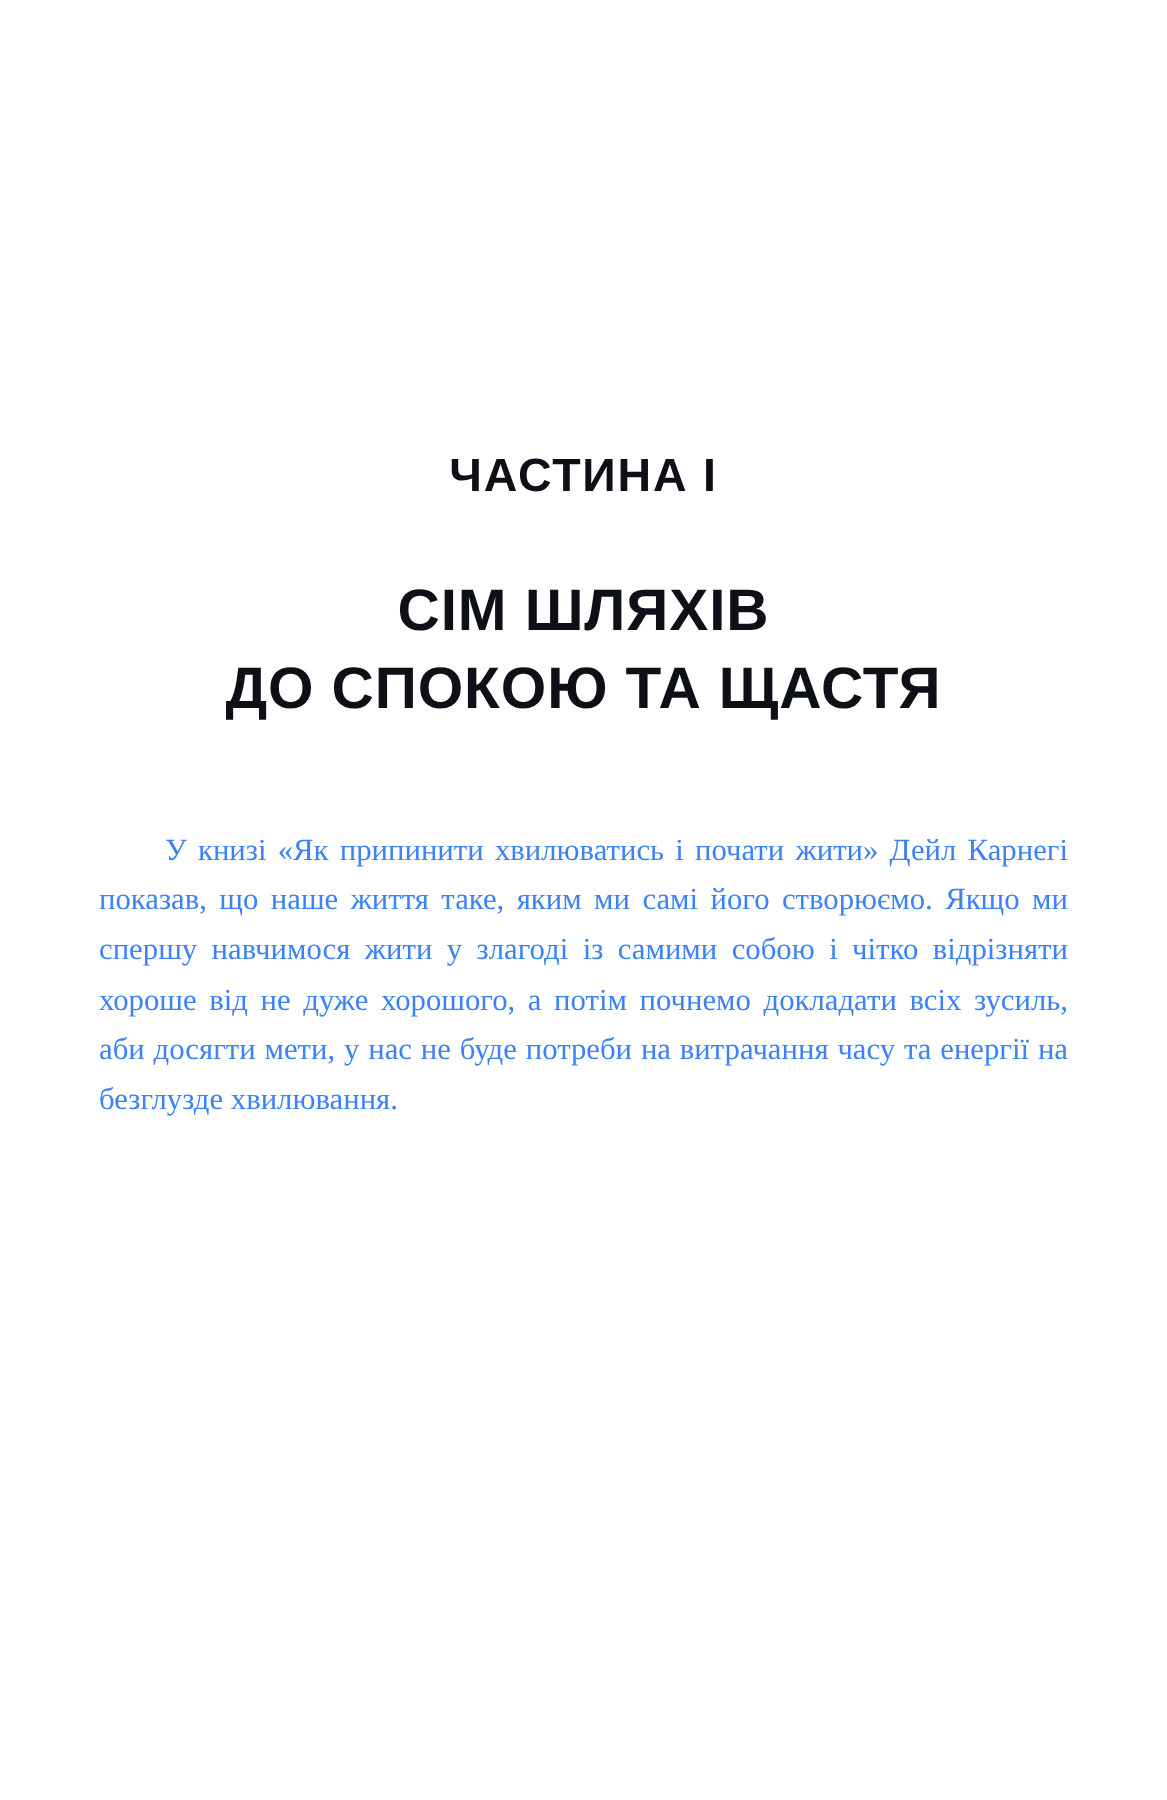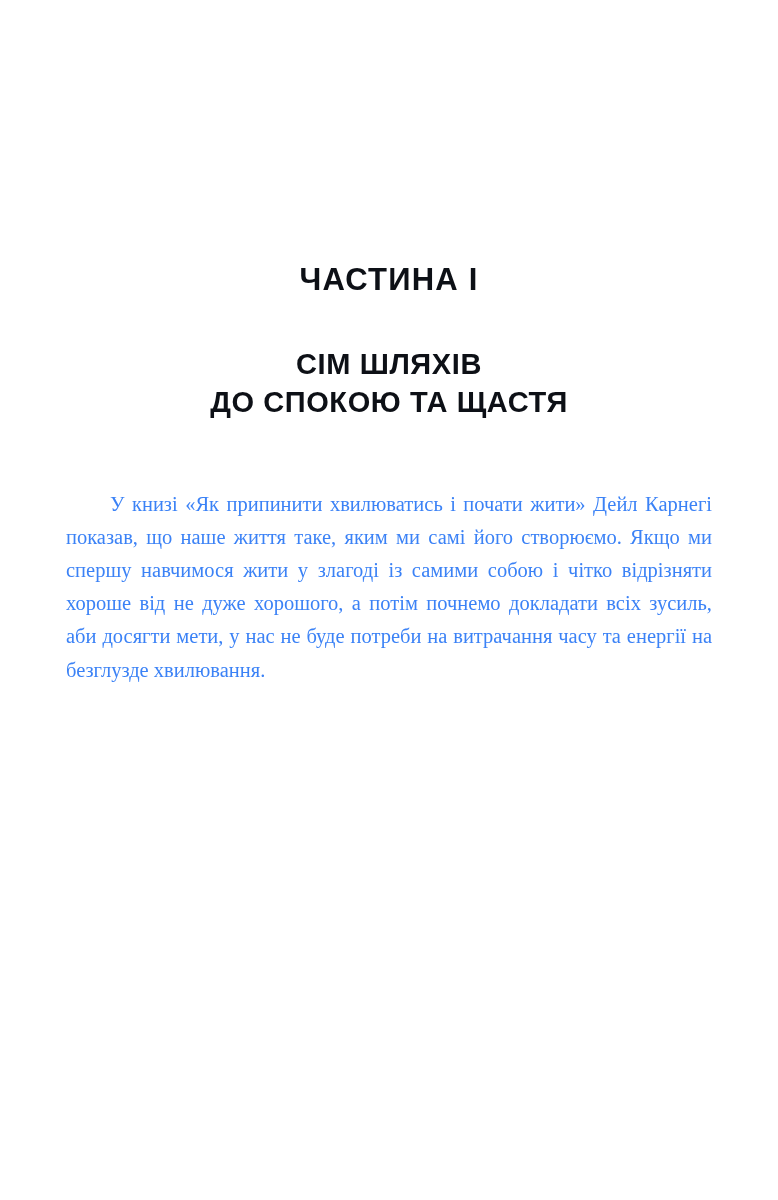--- a/index.html
+++ b/index.html
@@ -14,36 +14,37 @@
     overflow: hidden;
     font-family: "Liberation Serif", serif;
     color: #10131a;
   }
   .page {
     width: 778px;
     height: 964px;
     box-sizing: border-box;
     padding: 0 60px;
     position: relative;
+    margin-top: 37px;
   }
   .part-title {
     font-family: "Liberation Sans", sans-serif;
     font-weight: bold;
     font-size: 31px;
     letter-spacing: 1.2px;
     text-align: center;
     color: #0d1016;
     margin: 0;
     padding-top: 263px;
     line-height: 1.1;
   }
   .section-title {
     font-family: "Liberation Sans", sans-serif;
     font-weight: bold;
-    font-size: 29px;
+    font-size: 39px;
     letter-spacing: 0.6px;
     text-align: center;
     color: #0d1016;
     margin: 0;
     padding-top: 48px;
     line-height: 1.32;
     white-space: pre-line;
   }
   .body-text {
     font-family: "Liberation Serif", serif;

